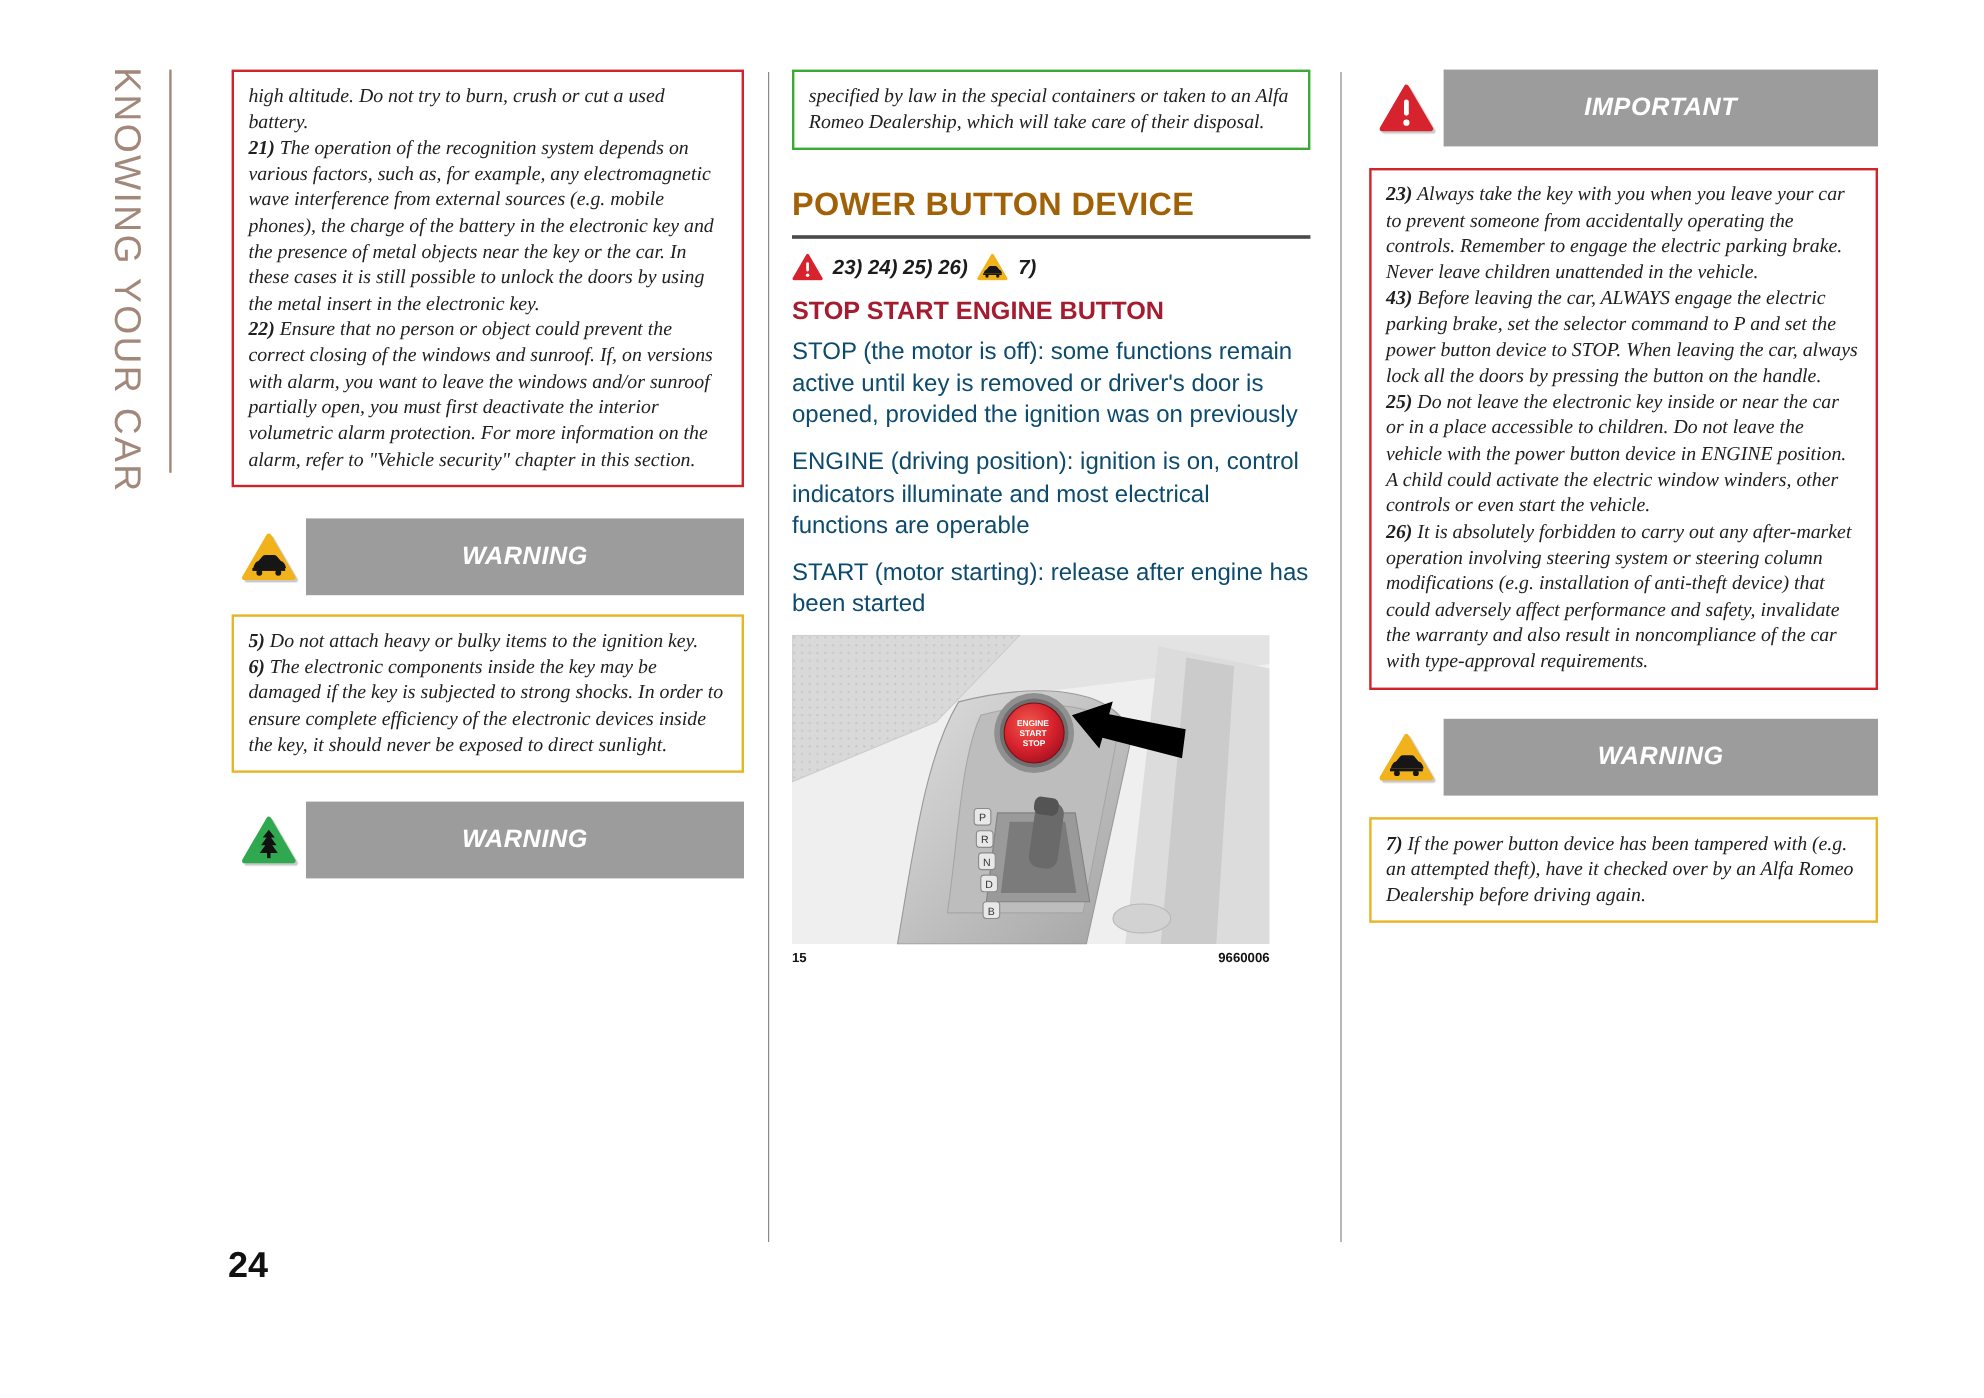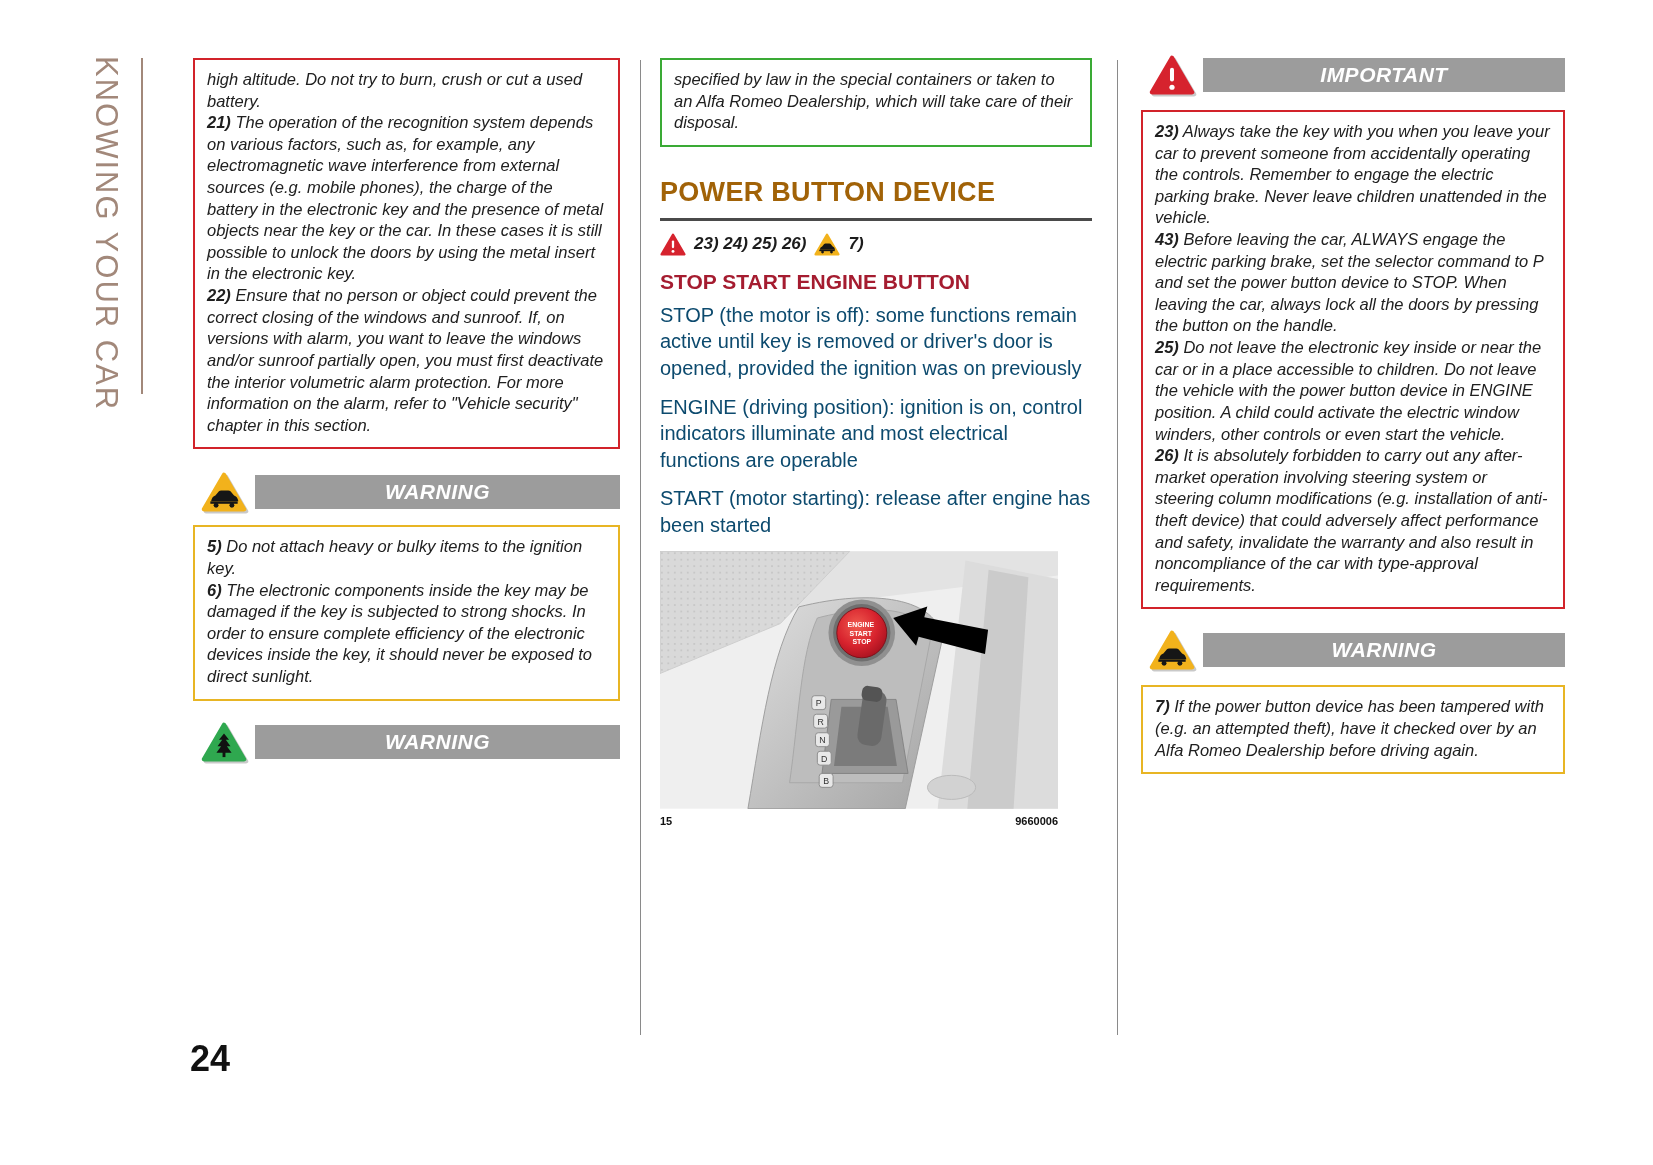--- a/index.html
+++ b/index.html
@@ -14,44 +14,44 @@
   .sidebar-label {
     position:absolute; left:88px; top:56px;
     writing-mode:vertical-rl;
     font-size:31px; letter-spacing:2px; color:#a2887a;
   }
   .sidebar-rule {
     position:absolute; left:141px; top:58px; width:2px; height:336px; background:#a2887a;
   }
   .pagenum {
     position:absolute; left:190px; top:1038px;
-    font-size:36px; font-weight:bold; color:#111;
+    font-size:30px; font-weight:bold; color:#111;
   }
 
   
   .col { position:absolute; top:58px; }
   #col1 { left:193px; width:427px; }
   #col2 { left:660px; width:432px; }
   #col3 { left:1141px; width:424px; }
   .divider { position:absolute; top:60px; width:1px; height:975px; background:#8a8a8a; }
   #div1 { left:640px; } #div2 { left:1117px; }
 
   
   .notebox {
     border:2px solid #999; padding:9px 13px 11px 12px;
-    font-style:italic; font-size:16.5px; line-height:1.31; color:#202020;
+    font-style:italic; font-size:16.5px; line-height:1.31; color:#202020;font-family:Liberation Serif, serif;
   }
   .notebox p { margin:0; }
   .notebox .num { font-weight:bold; }
   .b-red   { border-color:#d2232a; }
   .b-yellow{ border-color:#e8b524; }
   .b-green { border-color:#3aaa35; }
 
   
-  .bar { display:flex; align-items:stretch; height:34px; }
+  .bar { display:flex; align-items:stretch; height:64px; }
   .bar .iconbox { width:62px; background:#fff; display:flex; align-items:center; justify-content:center; }
   .bar .iconbox svg { width:46px; height:42px; filter:drop-shadow(2px 2px 0 #c9c9c9); }
   .bar .bartitle {
     flex:1; background:#9c9c9c; color:#fff;
     font-weight:bold; font-style:italic; font-size:21px; letter-spacing:.5px;
     display:flex; align-items:center; justify-content:center;
   }
 
   
   .mt26 { margin-top:26px; } .mt24 { margin-top:24px; }

